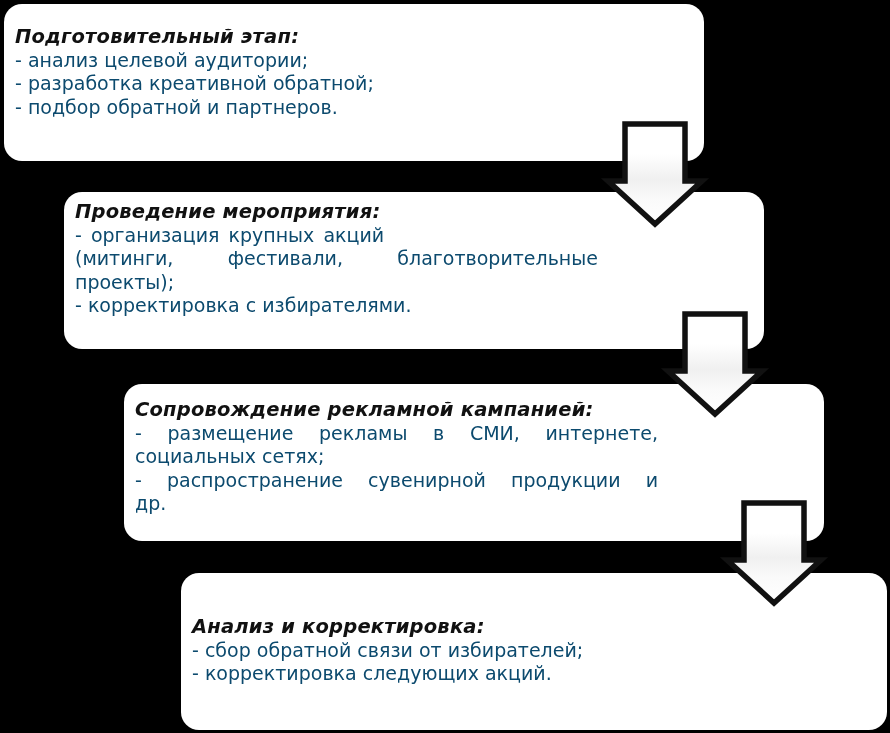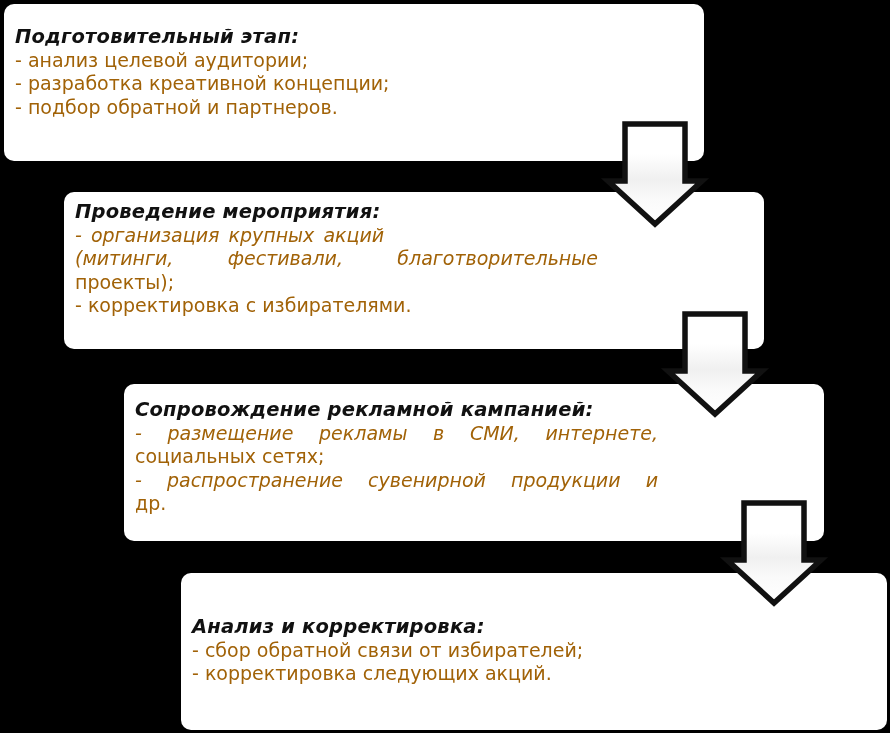--- a/index.html
+++ b/index.html
@@ -2,49 +2,49 @@
 <html><head>
 <meta charset="utf-8">
 <style>
   html,body{margin:0;padding:0;background:#000000;}
   .canvas{
     position:relative;width:890px;height:733px;background:#000000;
     font-family:"DejaVu Sans","Liberation Sans",sans-serif;overflow:hidden;
   }
   .box{
     position:absolute;width:700px;height:157px;background:#ffffff;
-    border-radius:10px;box-sizing:border-box;
+    border-radius:18px;box-sizing:border-box;
   }
   .b1{left:4px;top:4px;padding-top:21px;}
   .b2{left:64px;top:192px;padding-top:8px;}
   .b3{left:124px;top:384px;padding-top:14px;}
   .b4{left:181px;top:573px;width:706px;padding-top:42px;}
   .content{margin-left:11px;width:523px;}
   .title{
     margin:0;font-size:19.5px;line-height:23.6px;font-weight:bold;font-style:italic;
     color:#111111;letter-spacing:0.2px;white-space:nowrap;
   }
-  .line{margin:0;font-size:19px;line-height:23.6px;color:#a16207;}
-  .j{text-align:justify;text-align-last:justify;font-style:italic;}
-  .ws{word-spacing:3px;font-style:italic;}
+  .line{margin:0;font-size:19px;line-height:23.6px;color:#0c4a6e;}
+  .j{text-align:justify;text-align-last:justify;}
+  .ws{word-spacing:3px;}
   .arrow{position:absolute;width:100px;height:107px;overflow:visible;}
   .a1{left:605px;top:121px;}
   .a2{left:665px;top:311px;}
   .a3{left:724px;top:500px;}
 </style>
 </head>
 <body>
 
 <div class="canvas">
 
   <section class="box b1">
     <div class="content">
       <h3 class="title">Подготовительный этап:</h3>
       <p class="line">- анализ целевой аудитории;</p>
-      <p class="line">- разработка креативной концепции;</p>
+      <p class="line">- разработка креативной обратной;</p>
       <p class="line">- подбор обратной и партнеров.</p>
     </div>
   </section>
 
   <section class="box b2">
     <div class="content">
       <h3 class="title">Проведение мероприятия:</h3>
       <p class="line ws">- организация крупных акций</p>
       <p class="line j">(митинги, фестивали, благотворительные</p>
       <p class="line">проекты);</p>

